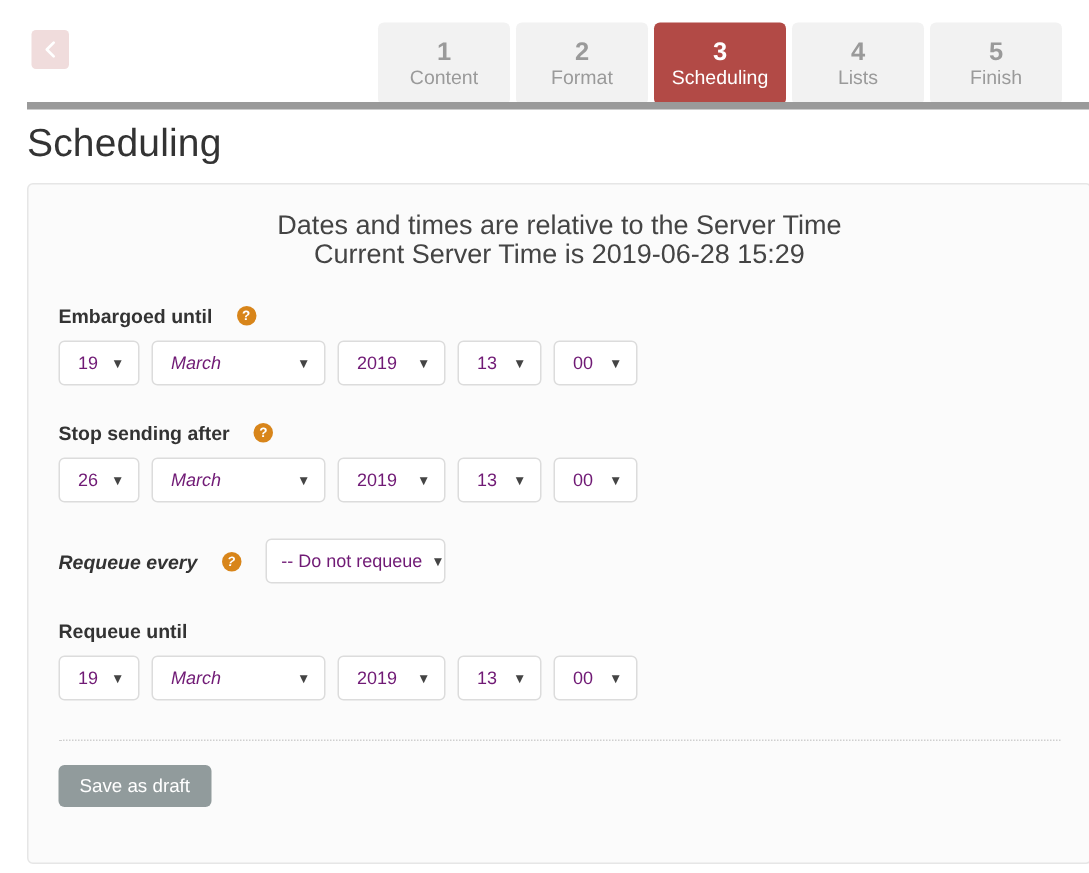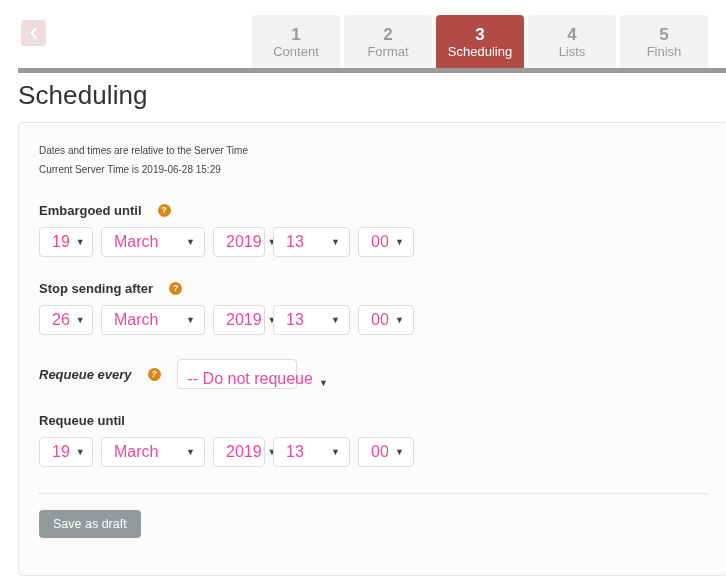--- a/index.html
+++ b/index.html
@@ -114,23 +114,24 @@
   }
   .card-inner {
     padding: 18px 20px 0 20px;
     position: relative;
     height: 100%;
     box-sizing: border-box;
   }
 
   .server-note {
     color: #444444;
-    font-size: 10px;
+    font-size: 18px;
     line-height: 19px;
     margin: 0 0 0 0;
+    text-align: center;
   }
   .server-note div { white-space: nowrap; }
 
   .field-group { margin-top: 24px; }
   .field-label {
     font-size: 13px;
     font-weight: bold;
     color: #333333;
     display: flex;
     align-items: center;
@@ -159,39 +160,39 @@
     background: #ffffff;
     border: 1px solid #dcdcdc;
     border-radius: 4px;
     height: 30px;
     box-sizing: border-box;
     display: flex;
     align-items: center;
     cursor: pointer;
   }
   .sel .val {
-    font-size: 16px;
-    color: #ec4899;
+    font-size: 12px;
+    color: #701a75;
     padding-left: 12px;
     white-space: nowrap;
     flex: 1;
   }
   .sel .arw {
     font-size: 9px;
     color: #444444;
     padding-right: 9px;
     padding-left: 6px;
     line-height: 1;
   }
   .sel.w-day   { width: 54px; }
-  .sel.w-month { width: 104px; }
-  .sel.w-year  { width: 52px; }
-  .sel.w-hour  { width: 77px; }
+  .sel.w-month { width: 116px; font-style: italic; }
+  .sel.w-year  { width: 72px; }
+  .sel.w-hour  { width: 56px; }
   .sel.w-min   { width: 56px; }
-  .sel.w-requeue { width: 120px; align-items: flex-end; }
+  .sel.w-requeue { width: 120px; }
   .sel.w-requeue .val { padding-left: 10px; }
 
   .inline-field {
     display: flex;
     align-items: center;
     gap: 16px;
   }
   .inline-field .field-label { margin-bottom: 0; font-style: italic; }
 
   .divider {

